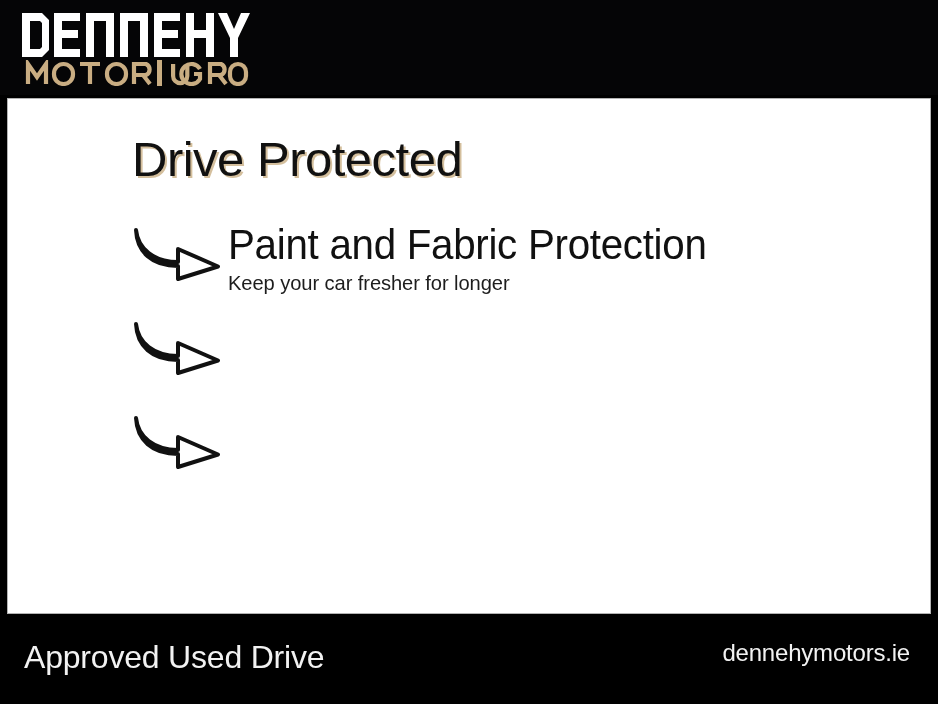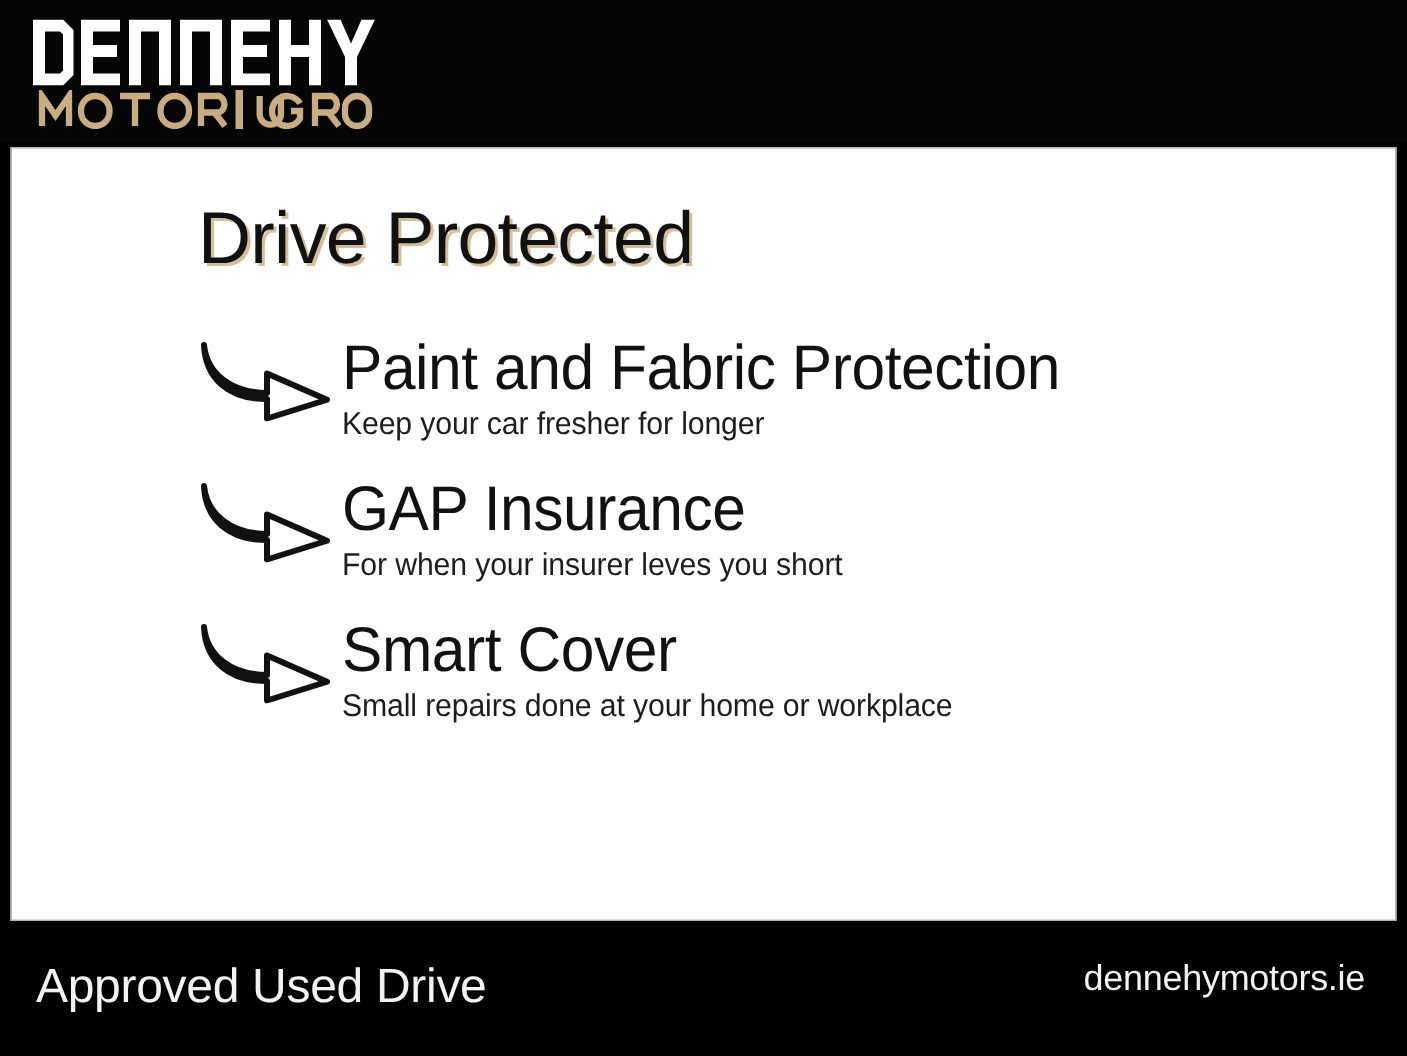--- a/index.html
+++ b/index.html
@@ -244,36 +244,28 @@
           <div class="feature-sub">Keep your car fresher for longer</div>
         </div>
       </div>
 
       <div class="feature-row">
         <span class="feature-icon">
           <svg width="92" height="54" viewBox="0 0 92 54" aria-hidden="true">
             <path d="M4 3 C6 22 22 35 46 35 L46 22 L86 39.5 L46 52 L46 39 C20 39 5 25 4 3 Z" fill="#ffffff" stroke="#111111" stroke-width="4" stroke-linejoin="round" stroke-linecap="round"></path>
           </svg>
         </span>
-        <div class="feature-text">
-          <div class="feature-heading">GAP Insurance</div>
-          <div class="feature-sub">For when your insurer leves you short</div>
-        </div>
       </div>
 
       <div class="feature-row">
         <span class="feature-icon">
           <svg width="92" height="54" viewBox="0 0 92 54" aria-hidden="true">
             <path d="M4 3 C6 22 22 35 46 35 L46 22 L86 39.5 L46 52 L46 39 C20 39 5 25 4 3 Z" fill="#ffffff" stroke="#111111" stroke-width="4" stroke-linejoin="round" stroke-linecap="round"></path>
           </svg>
         </span>
-        <div class="feature-text">
-          <div class="feature-heading">Smart Cover</div>
-          <div class="feature-sub">Small repairs done at your home or workplace</div>
-        </div>
       </div>
 
 
     </div>
   </div>
 
   <div class="footer">
     <div class="footer-left">Approved Used Drive</div>
     <div class="footer-right">dennehymotors.ie</div>
   </div>

